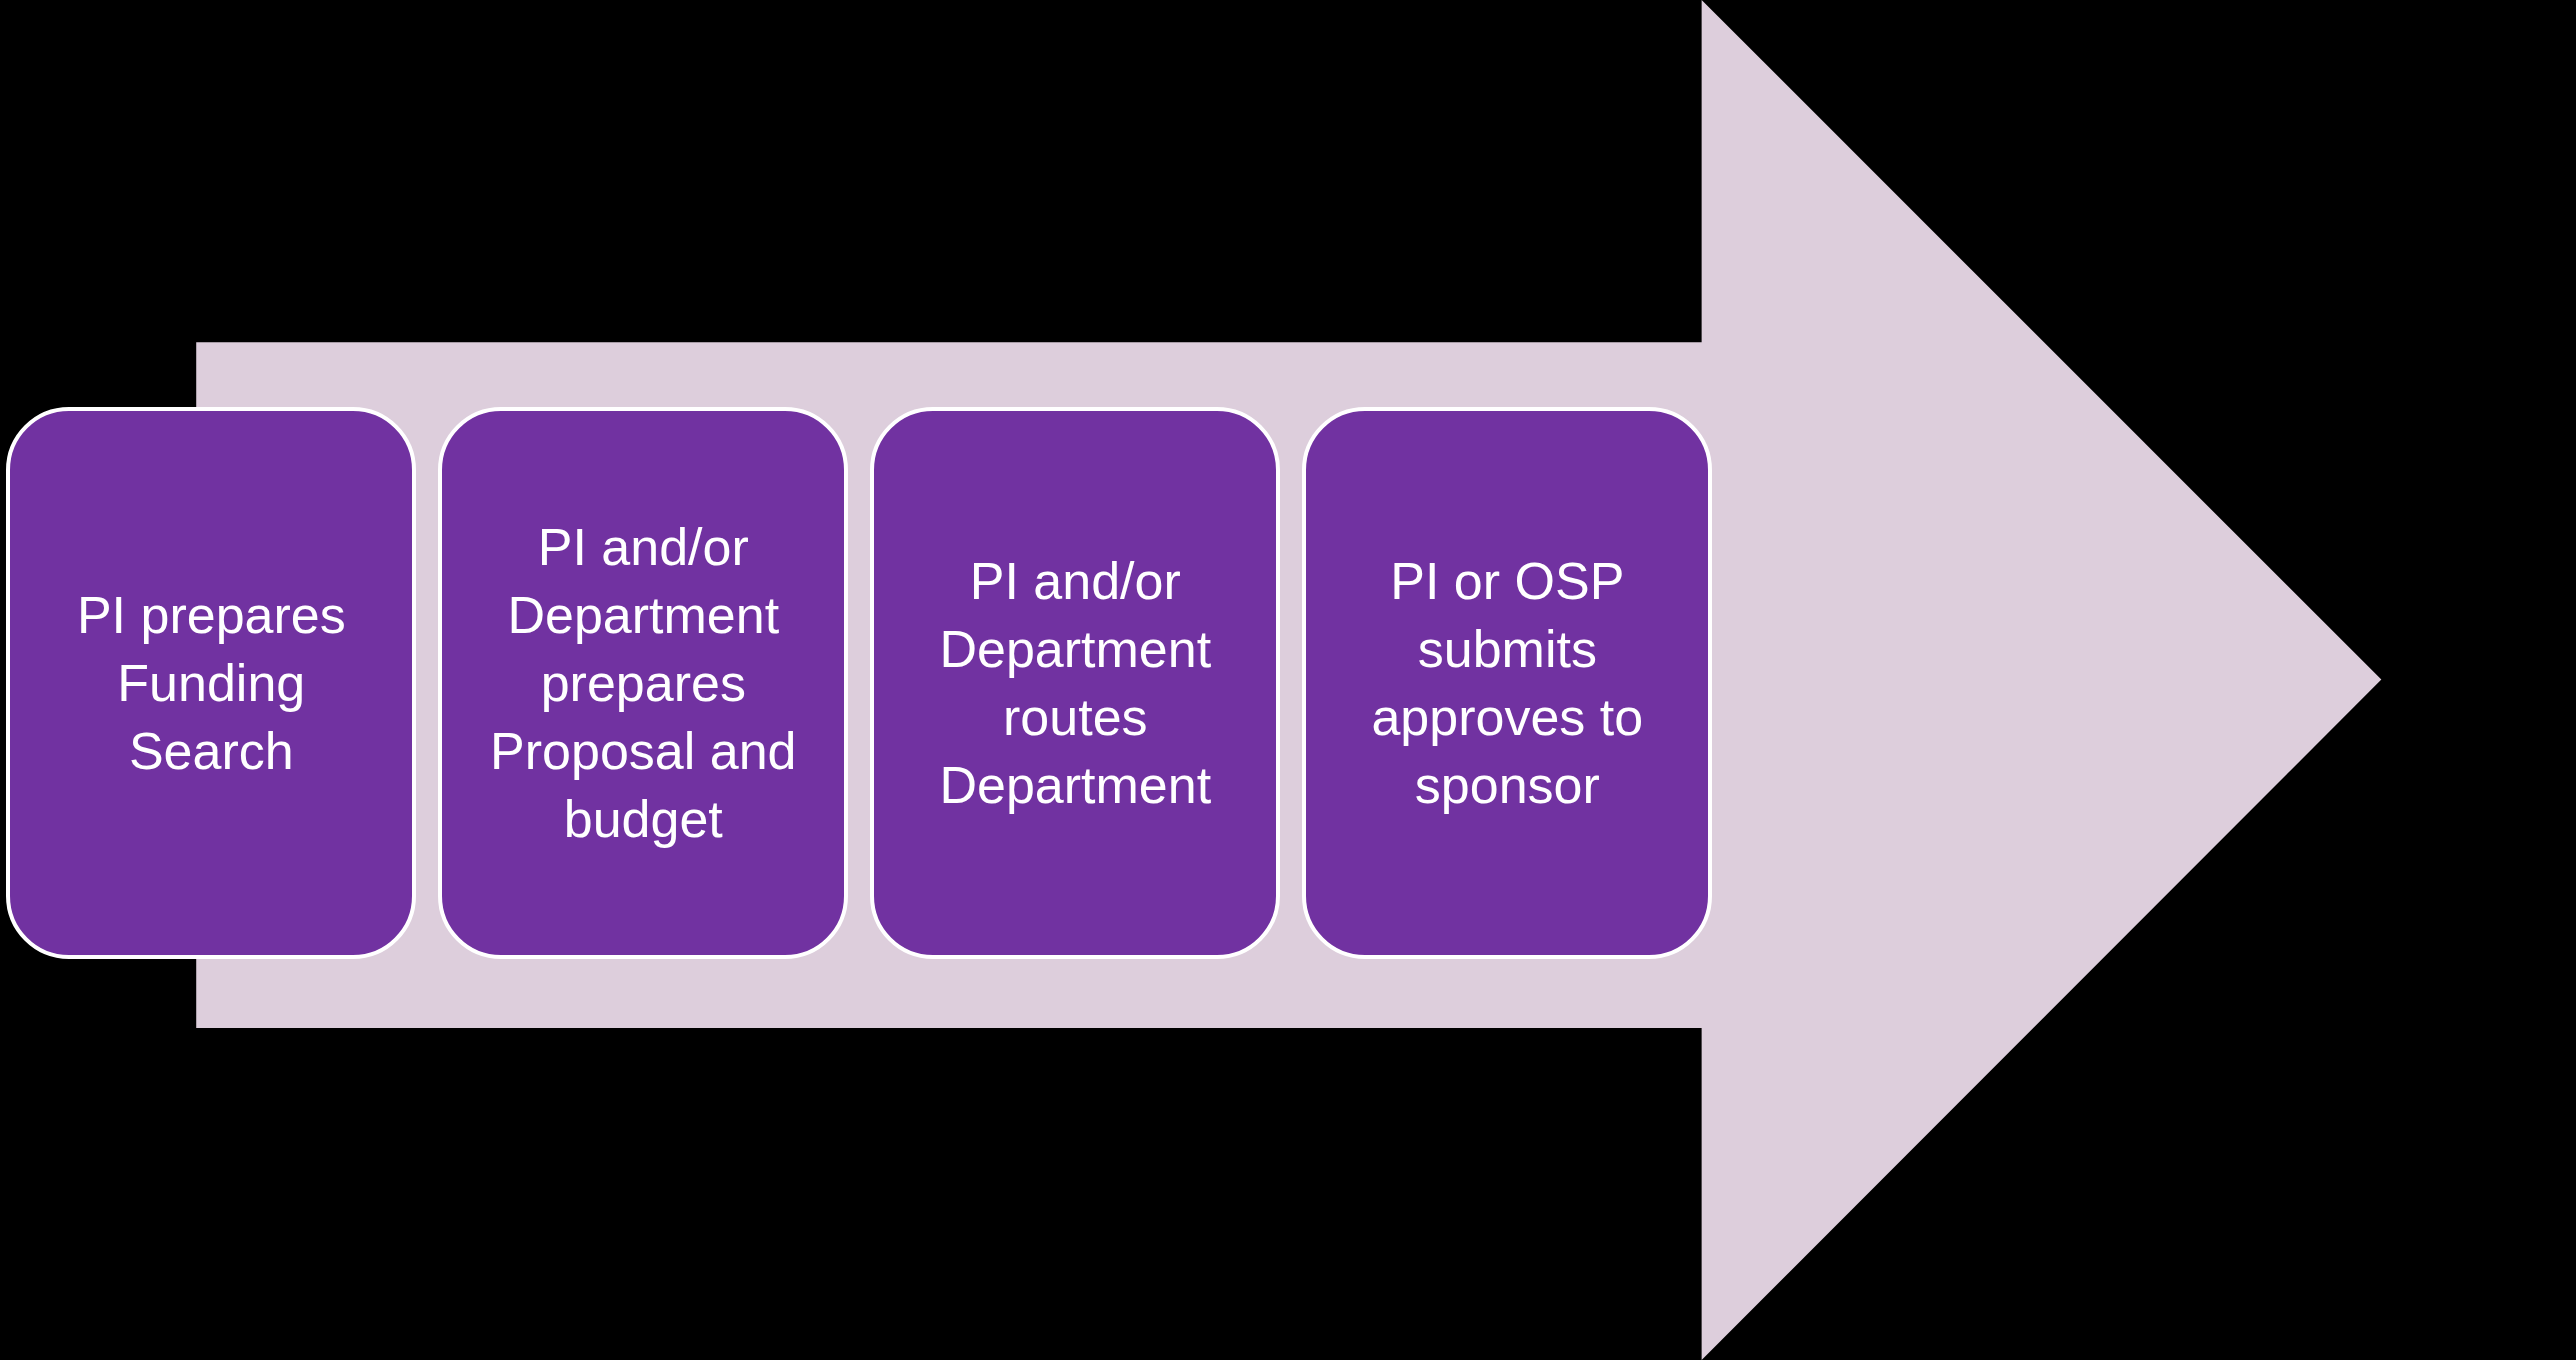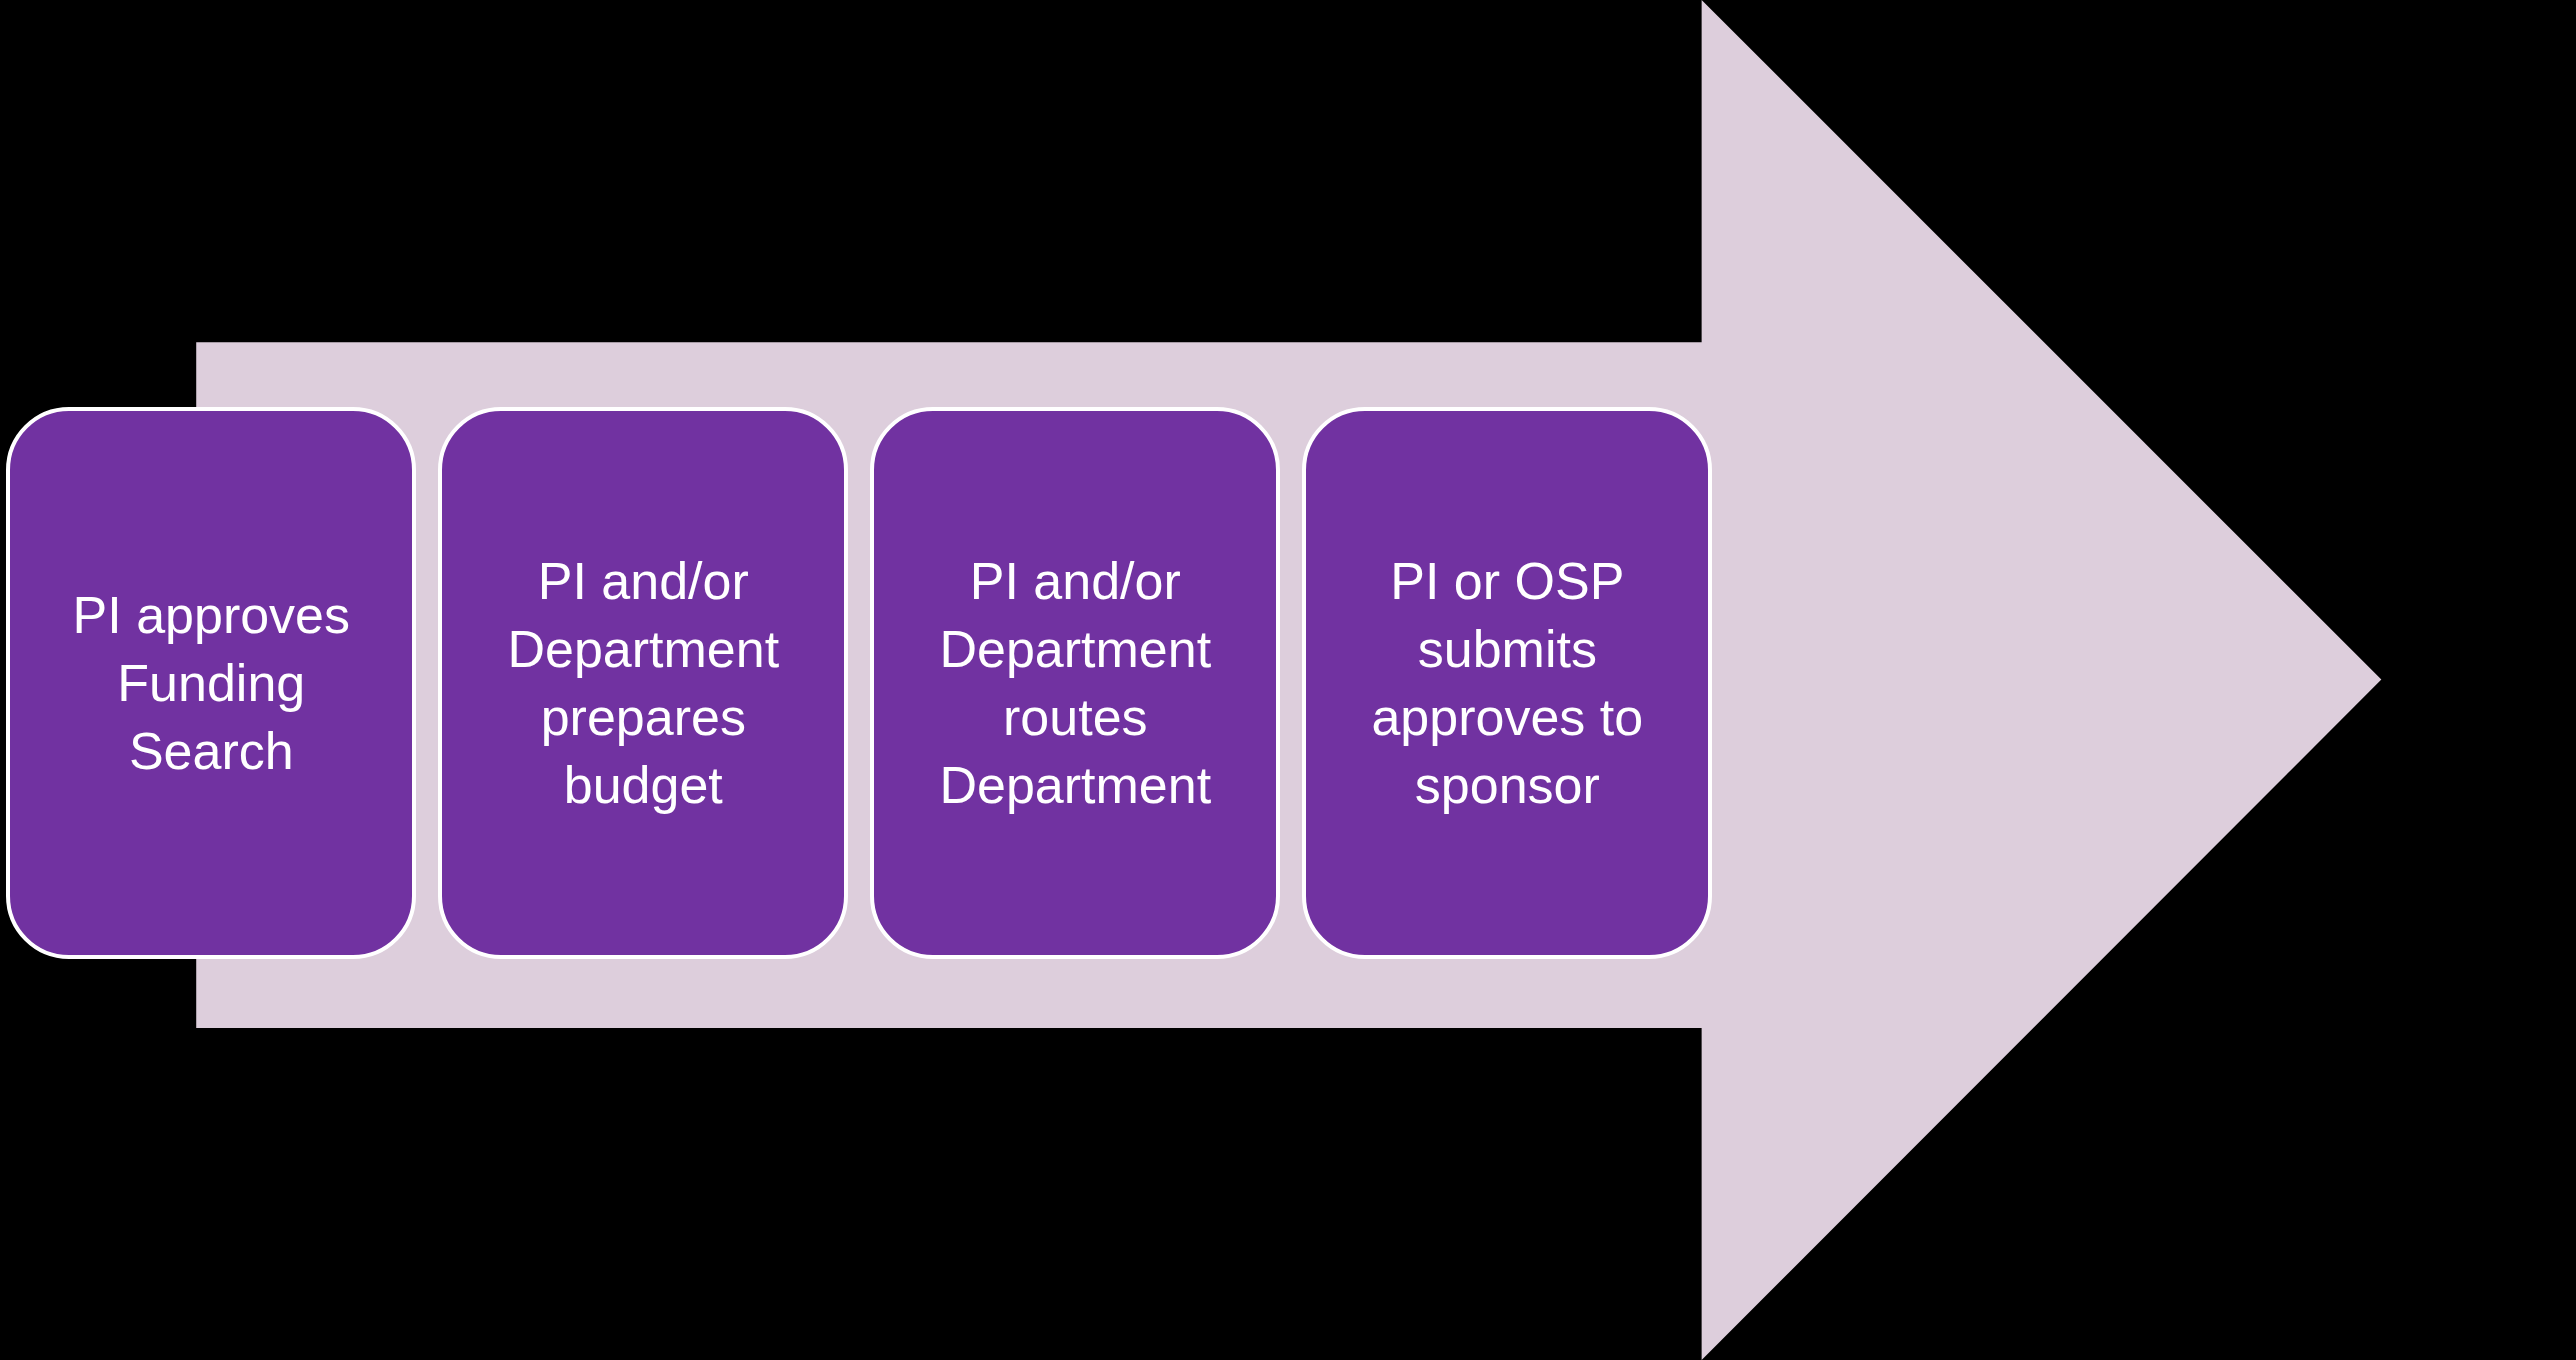--- a/index.html
+++ b/index.html
@@ -61,29 +61,30 @@
 <div class="canvas">
 
   <svg class="arrow-layer" viewBox="0 0 3282 1733" preserveAspectRatio="none">
     <polygon points="250,436 2168,436 2168,0 3034,866 2168,1733 2168,1310 250,1310"></polygon>
   </svg>
 
   <div class="steps-row">
 
 
     <div class="step">
-      <div class="line">PI approves</div>
+      <div class="line">PI prepares</div>
       <div class="line">Funding</div>
       <div class="line">Search</div>
     </div>
 
     <div class="step">
       <div class="line">PI and/or</div>
       <div class="line">Department</div>
       <div class="line">prepares</div>
+      <div class="line">Proposal and</div>
       <div class="line">budget</div>
     </div>
 
     <div class="step">
       <div class="line">PI and/or</div>
       <div class="line">Department</div>
       <div class="line">routes</div>
       <div class="line">Department</div>
     </div>
 

